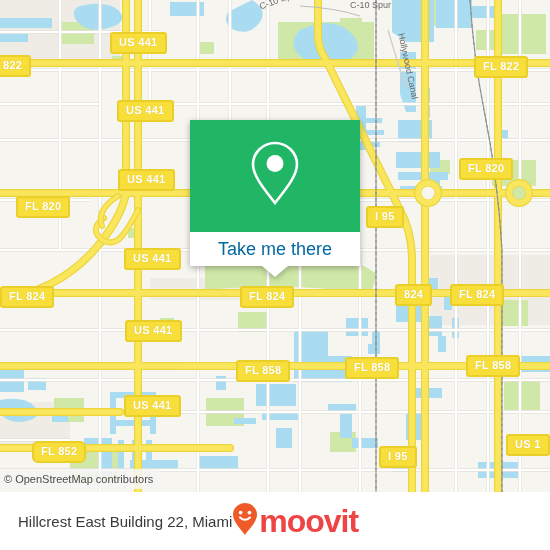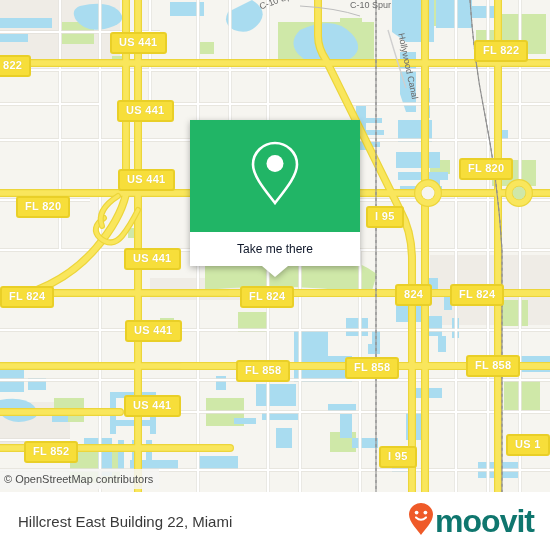--- a/index.html
+++ b/index.html
@@ -73,22 +73,22 @@
     justify-content: center;
   }
   .callout-bottom {
     height: 34px;
     background: #ffffff;
     display: flex;
     align-items: center;
     justify-content: center;
   }
   .callout-bottom span {
-    color: #0f172a;
-    font-size: 12px;
+    color: #0369a1;
+    font-size: 18px;
   }
   .callout-tail {
     position: absolute;
     left: 50%;
     transform: translateX(-50%);
     top: 146px;
     width: 0; height: 0;
     border-left: 13px solid transparent;
     border-right: 13px solid transparent;
     border-top: 11px solid #ffffff;
@@ -109,36 +109,35 @@
   
   .footer {
     position: absolute;
     left: 0;
     top: 492px;
     width: 550px;
     height: 58px;
     background: #ffffff;
     display: flex;
     align-items: center;
-    justify-content: space-between;
     overflow: hidden;
   }
   .footer-title {
     margin-left: 18px;
     color: #3a3a3a;
     font-size: 15px;
     white-space: nowrap;
   }
   .logo {
     display: flex;
     align-items: center;
     margin-right: 16px;
   }
   .logo-text {
-    color: #0f766e;
+    color: #ef4444;
     font-size: 32px;
     font-weight: bold;
     letter-spacing: -1px;
     margin-left: 1px;
     line-height: 32px;
   }
 </style>
 </head>
 <body>
 
@@ -353,39 +352,39 @@
       <path d="M388 30 q10 34 18 58" stroke="#cfcfcf" stroke-width="1.4" fill="none"></path>
     </svg>
 
     <div class="maplabel" style="left:258px; top:2px; transform:rotate(-20deg); transform-origin:left top;">C-10 Spur</div>
     <div class="maplabel" style="left:350px; top:0px;">C-10 Spur</div>
     <div class="maplabel" style="left:406px; top:32px; transform:rotate(78deg); transform-origin:left top;">Hollywood Canal</div>
 
     <div id="shield-layer">
         <div class="shield" style="left: -6px; top: 55px;">822</div>
         <div class="shield" style="left: 110px; top: 32px;">US 441</div>
-        <div class="shield" style="left: 474px; top: 40px;">FL 822</div>
+        <div class="shield" style="left: 474px; top: 56px;">FL 822</div>
         <div class="shield" style="left: 117px; top: 100px;">US 441</div>
         <div class="shield" style="left: 118px; top: 169px;">US 441</div>
         <div class="shield" style="left: 16px; top: 196px;">FL 820</div>
         <div class="shield" style="left: 459px; top: 158px;">FL 820</div>
         <div class="shield" style="left: 366px; top: 206px;">I 95</div>
         <div class="shield" style="left: 124px; top: 248px;">US 441</div>
         <div class="shield" style="left: 0px; top: 286px;">FL 824</div>
         <div class="shield" style="left: 240px; top: 286px;">FL 824</div>
         <div class="shield" style="left: 351px; top: 284px; margin-left: 44px;">824</div>
         <div class="shield" style="left: 450px; top: 284px;">FL 824</div>
         <div class="shield" style="left: 125px; top: 320px;">US 441</div>
         <div class="shield" style="left: 236px; top: 360px;">FL 858</div>
         <div class="shield" style="left: 345px; top: 357px;">FL 858</div>
         <div class="shield" style="left: 466px; top: 355px;">FL 858</div>
         <div class="shield" style="left: 124px; top: 395px;">US 441</div>
         <div class="shield" style="left: 379px; top: 446px;">I 95</div>
         <div class="shield" style="left: 506px; top: 434px;">US 1</div>
-        <div class="shield" style="left: 24px; top: 441px;">FL 852</div>
+        <div class="shield" style="left: 32px; top: 441px; border-radius: 6px;">FL 852</div>
       </div>
 
     <div class="callout">
       <div class="callout-top">
         <span>
           <svg width="56" height="72" viewBox="0 0 56 72" aria-hidden="true">
             <path d="M28 5 C16 5 6 14.5 6 26.5 C6 38 18 52 28 65 C38 52 50 38 50 26.5 C50 14.5 40 5 28 5 Z" fill="none" stroke="#ffffff" stroke-width="2.6"></path>
             <circle cx="28" cy="25.5" r="8.5" fill="#ffffff"></circle>
           </svg>
         </span>

